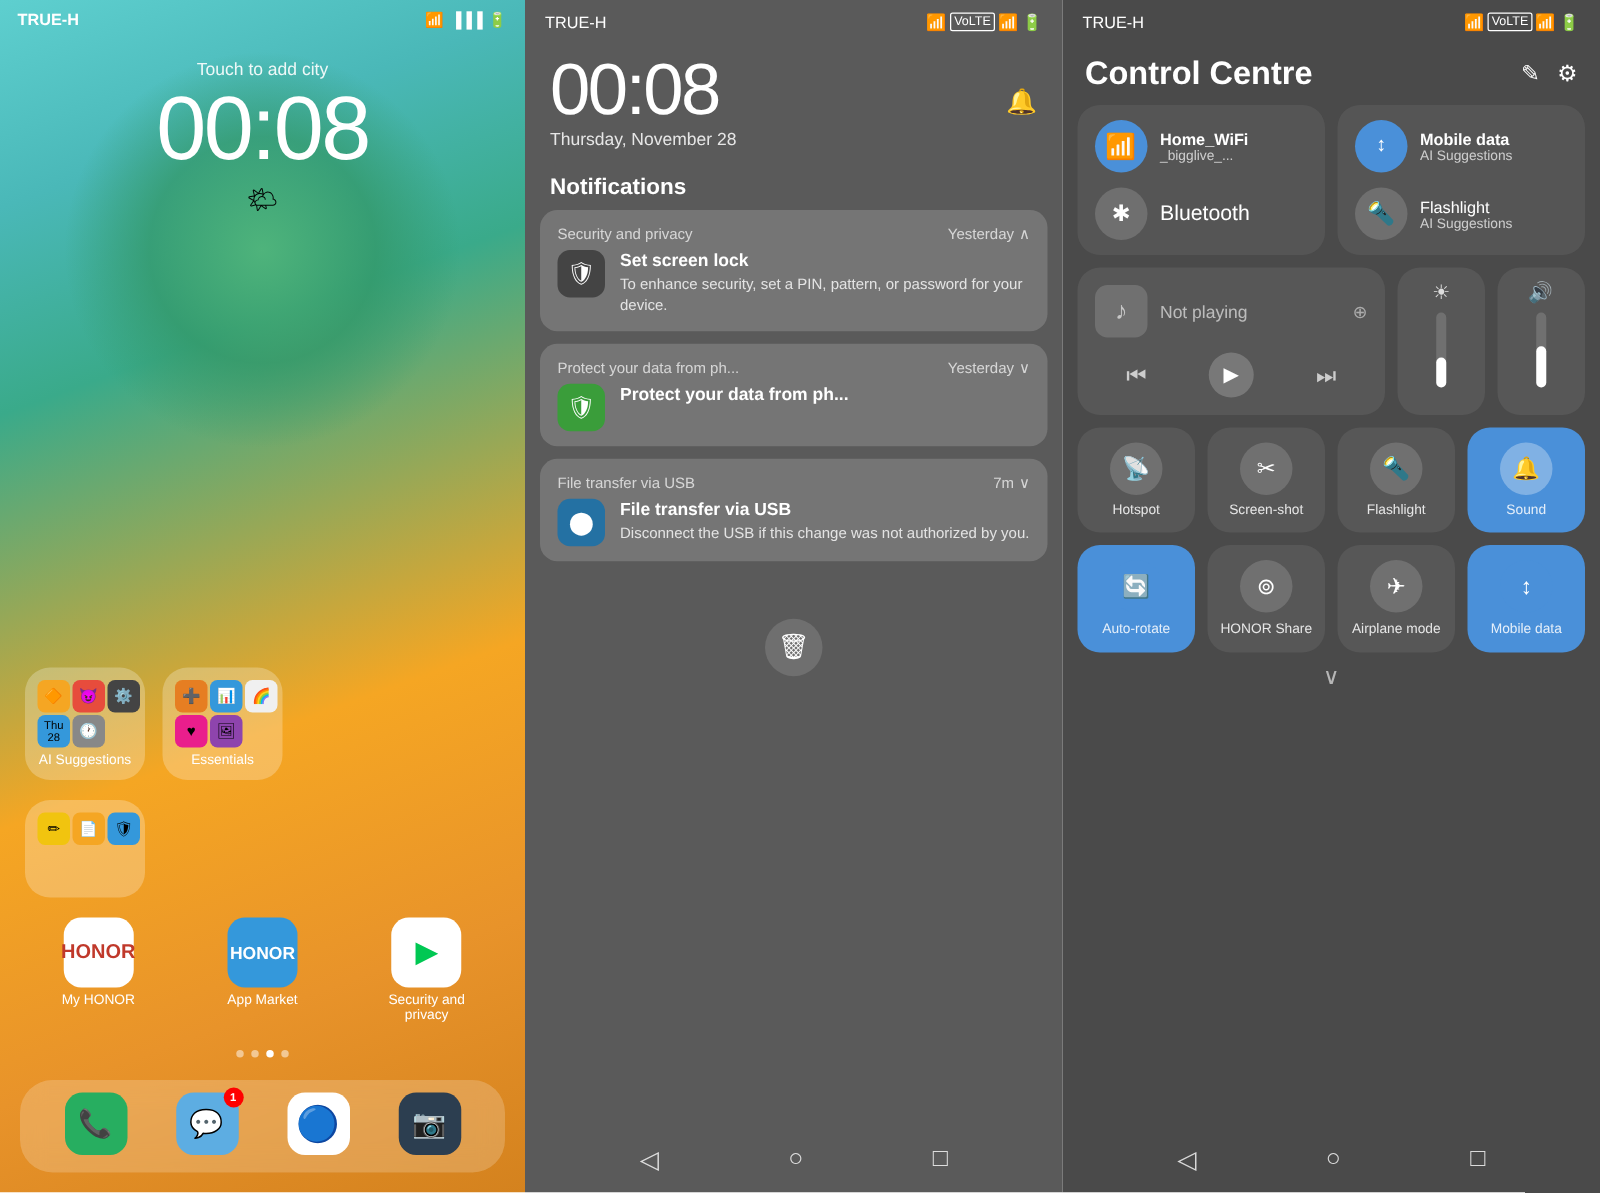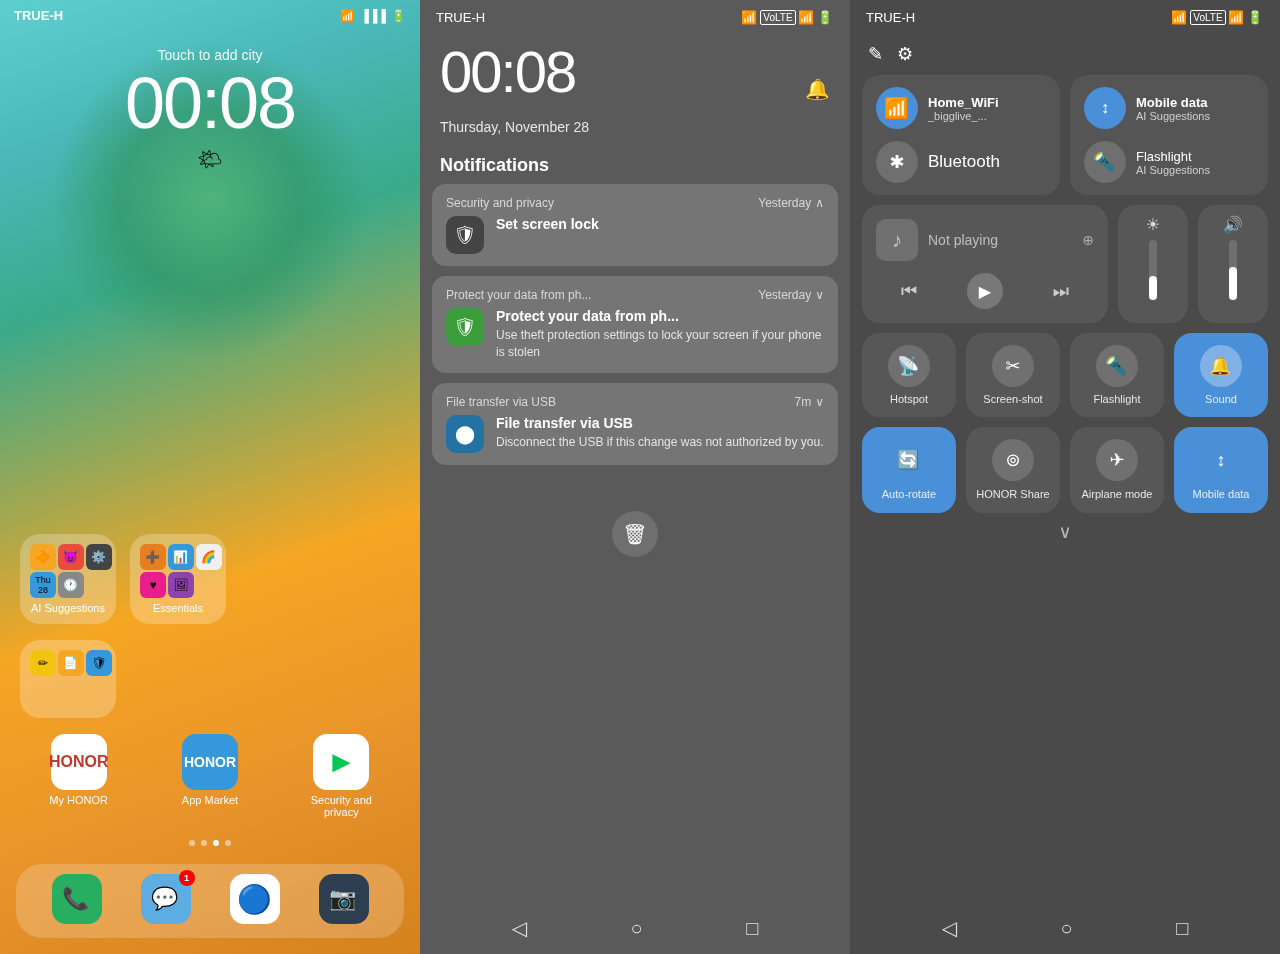--- a/index.html
+++ b/index.html
@@ -116,21 +116,21 @@
       display: flex; justify-content: space-between; align-items: center;
       padding: 10px 16px 6px;
       color: white; font-size: 13px;
     }
     .notif-time-area {
       padding: 12px 20px 8px;
     }
     .notif-big-time {
       color: white; font-size: 58px; font-weight: 200; letter-spacing: -2px; line-height: 1;
     }
-    .notif-day { color: rgba(255,255,255,0.85); font-size: 14px; margin-top: 18px; }
+    .notif-day { color: rgba(255,255,255,0.85); font-size: 14px; margin-top: 2px; }
     .notif-bell { color: white; font-size: 20px; }
 
     .notif-heading { color: white; font-size: 18px; font-weight: 600; padding: 12px 20px 8px; }
 
     .notif-card {
       background: rgba(200,200,200,0.25);
       border-radius: 14px;
       margin: 0 12px 10px;
       padding: 12px 14px;
     }
@@ -443,37 +443,37 @@
       <span class="notif-source">Security and privacy</span>
       <span class="notif-time-badge">
         <span>Yesterday</span>
         <span>∧</span>
       </span>
     </div>
     <div class="notif-card-body">
       <div class="notif-icon-bg">🛡</div>
       <div>
         <div class="notif-text-title">Set screen lock</div>
+        <div class="notif-text-body">To enhance security, set a PIN, pattern, or password for your device.</div>
       </div>
     </div>
   </div>
 
   <div class="notif-card">
     <div class="notif-card-header">
       <span class="notif-source">Protect your data from ph...</span>
       <span class="notif-time-badge">
         <span>Yesterday</span>
         <span>∨</span>
       </span>
     </div>
     <div class="notif-card-body">
       <div class="notif-icon-bg" style="background:#3a9d3a;">🛡</div>
       <div>
         <div class="notif-text-title">Protect your data from ph...</div>
-        <div class="notif-text-body">Use theft protection settings to lock your screen if your phone is stolen</div>
       </div>
     </div>
   </div>
 
   <div class="notif-card">
     <div class="notif-card-header">
       <span class="notif-source">File transfer via USB</span>
       <span class="notif-time-badge">
         <span>7m</span>
         <span>∨</span>
@@ -504,20 +504,21 @@
     <span>TRUE-H</span>
     <div class="status-icons">
       <span>📶</span>
       <span style="font-size:10px;border:1px solid white;padding:1px 2px;border-radius:2px;color:white;">VoLTE</span>
       <span>📶</span>
       <span>🔋</span>
     </div>
   </div>
 
   <div class="ctrl-header">
+    <span class="ctrl-title">Control Centre</span>
     <div class="ctrl-header-icons">
       <span style="color:white;font-size:18px;">✎</span>
       <span style="color:white;font-size:18px;">⚙</span>
     </div>
   </div>
 
   <div class="ctrl-grid">
 
     <div class="ctrl-row">
 

